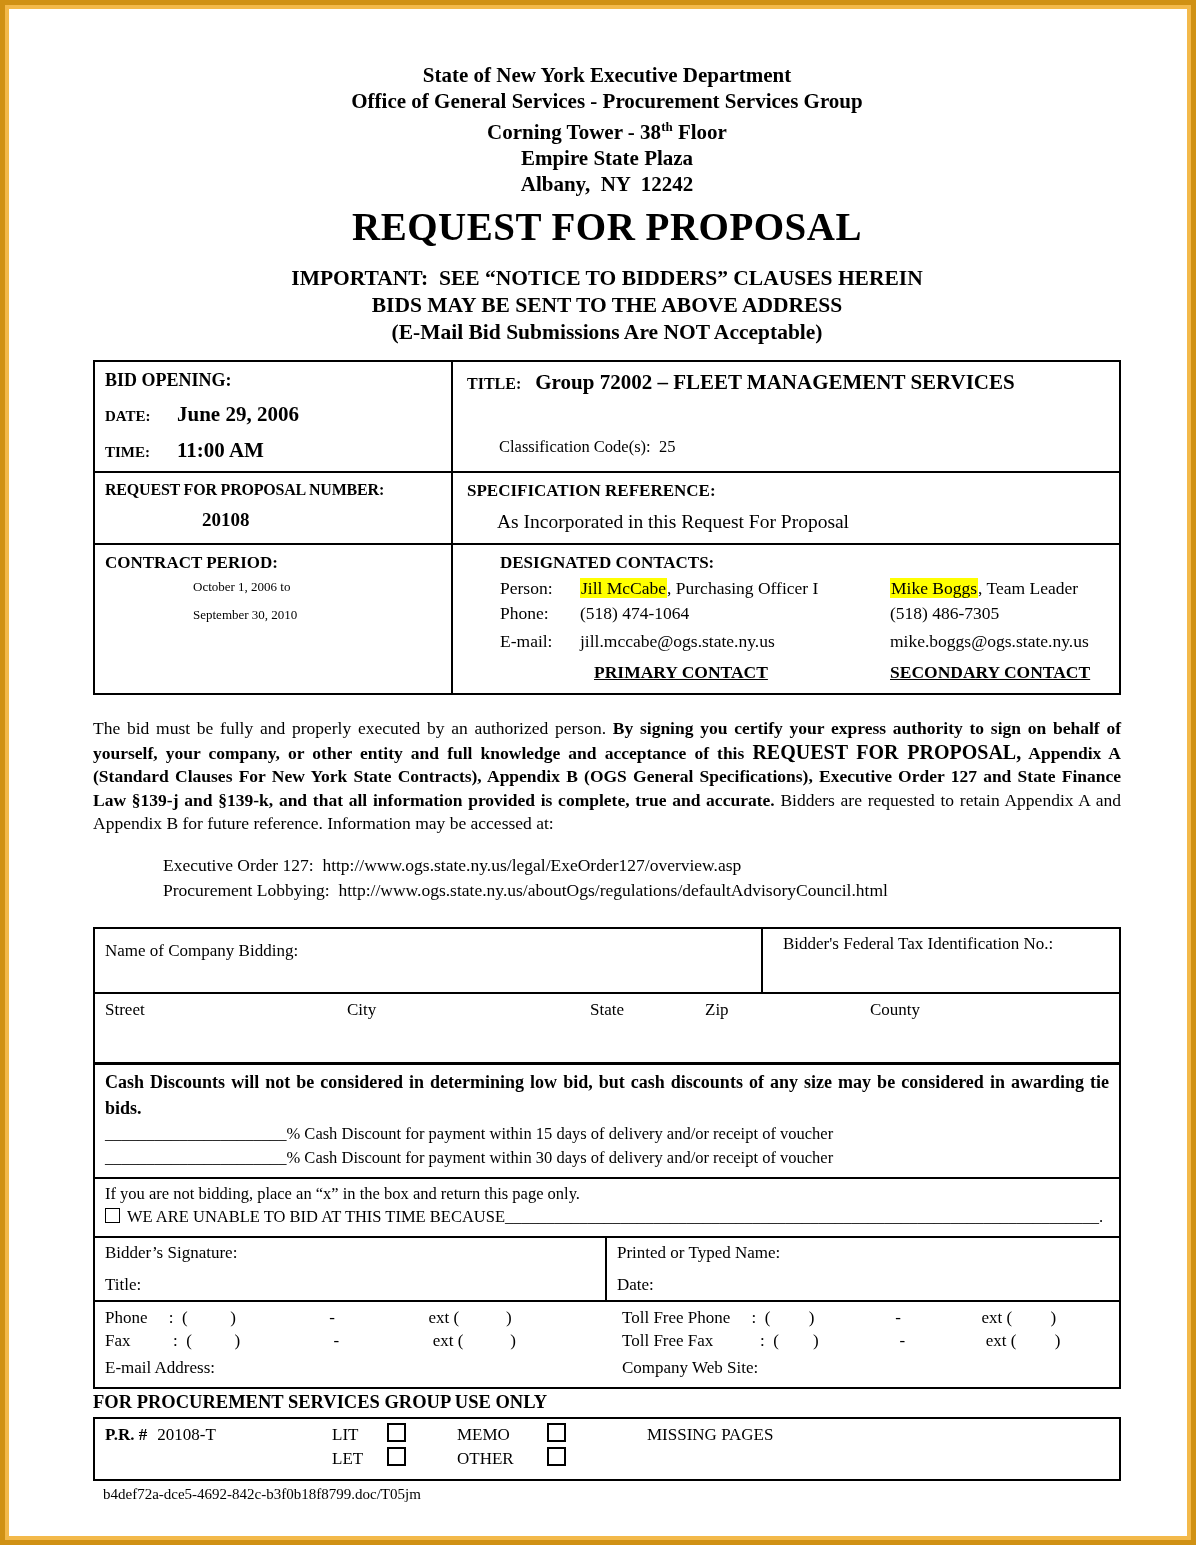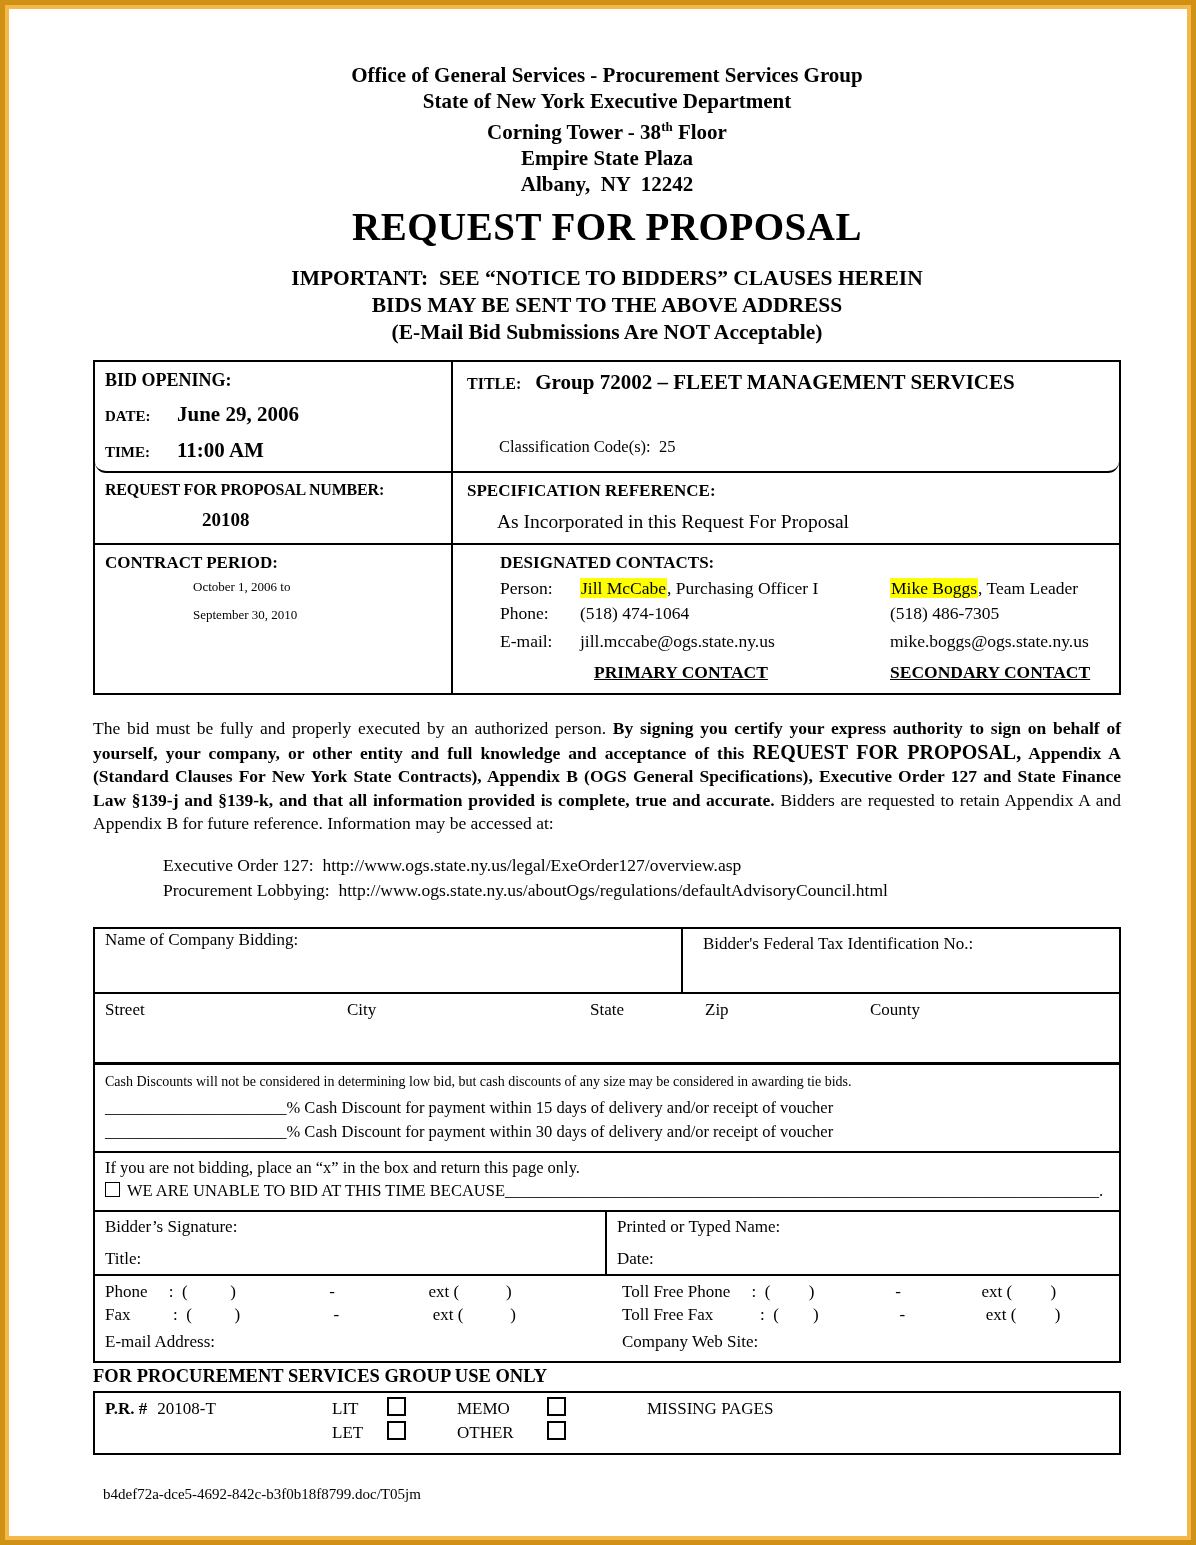--- a/index.html
+++ b/index.html
@@ -22,21 +22,21 @@
   .doc-title{font-size:39px;font-weight:bold;margin:8px 0 0 0;line-height:44px;letter-spacing:.5px;}
   .notice{margin-top:16px;}
   .notice-line{font-weight:bold;font-size:21.5px;line-height:27px;}
 
   
   .info-table{margin-top:14px;border:2px solid #000;}
   .t1-row{display:flex;border-bottom:2px solid #000;}
   .t1-row:last-child{border-bottom:none;}
   .t1-left{width:358px;border-right:2px solid #000;padding:8px 10px;box-sizing:border-box;}
   .t1-right{flex:1;padding:8px 14px;box-sizing:border-box;}
-  .r1{min-height:107px;border-radius:11px;} .r2{min-height:70px;} .r3{min-height:139px;gap:33px;}
+  .r1{min-height:107px;} .r2{min-height:70px;} .r3{min-height:139px;gap:33px;}
   .bid-heading{font-weight:bold;font-size:18px;}
   .bid-line{margin-top:11px;}
   .bid-label{font-weight:bold;font-size:15px;display:inline-block;width:72px;}
   .bid-value{font-weight:bold;font-size:21px;}
   .title-label{font-weight:bold;font-size:16px;}
   .title-value{font-weight:bold;font-size:21px;margin-left:14px;}
   .classification{margin-top:42px;padding-left:32px;font-size:16.5px;}
   .cell-heading{font-weight:bold;font-size:17px;}
   .rfp-heading{font-weight:bold;font-size:16px;letter-spacing:-.2px;}
   .rfp-value{font-weight:bold;font-size:19px;margin-top:10px;padding-left:97px;}
@@ -51,28 +51,28 @@
 
   
   .cert{margin-top:22px;font-size:17.5px;line-height:23.5px;text-align:justify;}
   .b-lg{font-weight:bold;font-size:20px;}
   .links{margin-top:2px;}
   .link-line{padding-left:70px;font-size:17.5px;line-height:25px;}
 
   
   .bid-form{margin-top:24px;border:2px solid #000;font-size:17px;}
   .rowA{display:flex;border-bottom:2px solid #000;min-height:63px;}
-  .rowA .cA1{width:588px;border-right:2px solid #000;padding:1px 10px;box-sizing:border-box;}
+  .rowA .cA1{width:668px;border-right:2px solid #000;padding:12px 10px;box-sizing:border-box;}
   .rowA .cA2{flex:1;padding:5px 20px;}
   .rowB{position:relative;border-bottom:3px solid #000;height:68px;}
   .rowB span{position:absolute;top:6px;}
   .lab-street{left:10px;} .lab-city{left:252px;} .lab-state{left:495px;}
   .lab-zip{left:610px;} .lab-county{left:775px;}
   .rowC{border-bottom:2px solid #000;padding:4px 10px 8px;}
-  .cd-bold{font-weight:normal;font-size:14px;line-height:26px;text-align:justify;}
+  .cd-bold{font-weight:bold;font-size:18px;line-height:26px;text-align:justify;}
   .cd-line{font-size:16.5px;line-height:22px;margin-top:2px;}
   .rowD{border-bottom:2px solid #000;padding:3px 10px 8px;font-size:16.5px;line-height:23px;}
   .cb{display:inline-block;width:13px;height:13px;border:1.5px solid #000;vertical-align:-1px;margin-right:7px;background:#fff;}
   .rowE{display:flex;border-bottom:2px solid #000;min-height:62px;}
   .rowE .cE{position:relative;padding:5px 10px;box-sizing:border-box;}
   .rowE .cE1{width:512px;border-right:2px solid #000;}
   .rowE .cE2{flex:1;}
   .rowE .bottom-label{position:absolute;bottom:5px;left:10px;}
   .rowF{padding:4px 0 8px;line-height:23px;}
   .f-line{display:flex;}
@@ -90,22 +90,22 @@
   .doc-footer{position:absolute;left:103px;top:1486px;font-size:15px;}
 </style>
 </head>
 <body>
 
 <div class="frame"></div>
 
 <div class="content">
 
   <header class="doc-header">
+    <div class="hdr-line">State of New York Executive Department</div>
     <div class="hdr-line">Office of General Services - Procurement Services Group</div>
-    <div class="hdr-line">State of New York Executive Department</div>
     <div class="hdr-line"><span>Corning Tower - 38</span><sup>th</sup><span> Floor</span></div>
     <div class="hdr-line">Empire State Plaza</div>
     <div class="hdr-line pre">Albany,  NY  12242</div>
     <h1 class="doc-title">REQUEST FOR PROPOSAL</h1>
     <div class="notice">
       <div class="notice-line pre">IMPORTANT:  SEE “NOTICE TO BIDDERS” CLAUSES HEREIN</div>
       <div class="notice-line">BIDS MAY BE SENT TO THE ABOVE ADDRESS</div>
       <div class="notice-line">(E-Mail Bid Submissions Are NOT Acceptable)</div>
     </div>
   </header>

